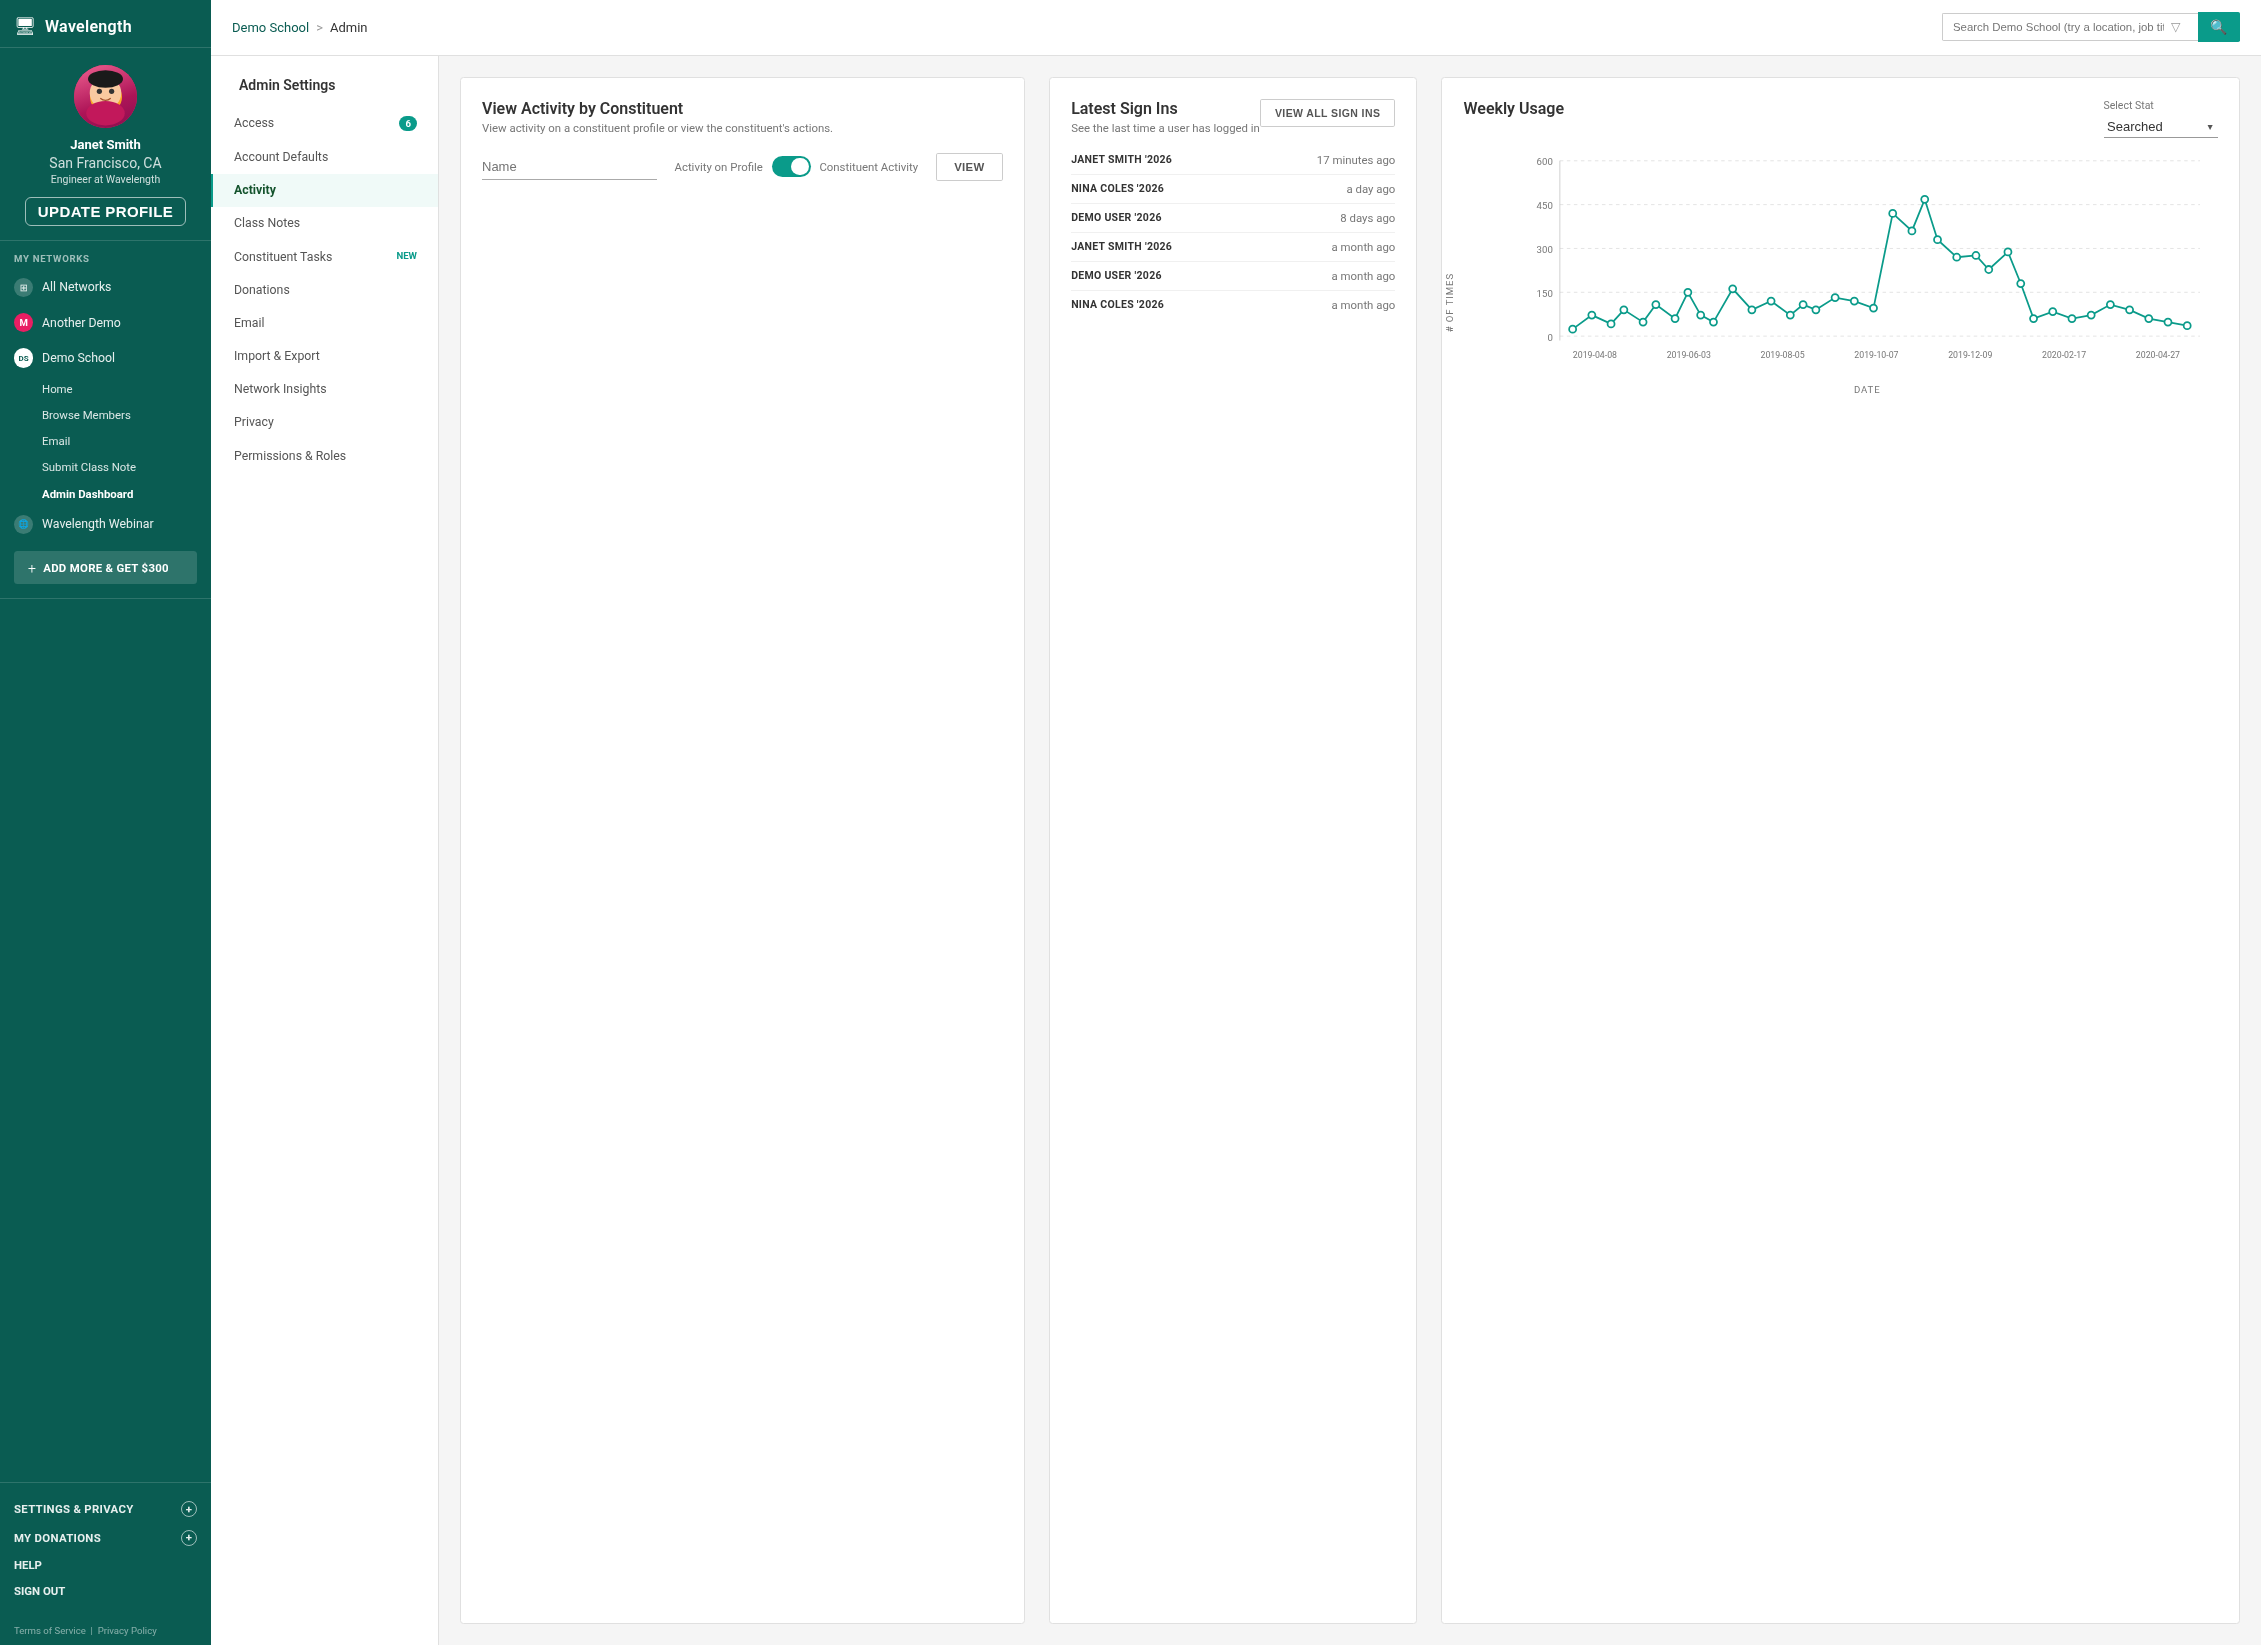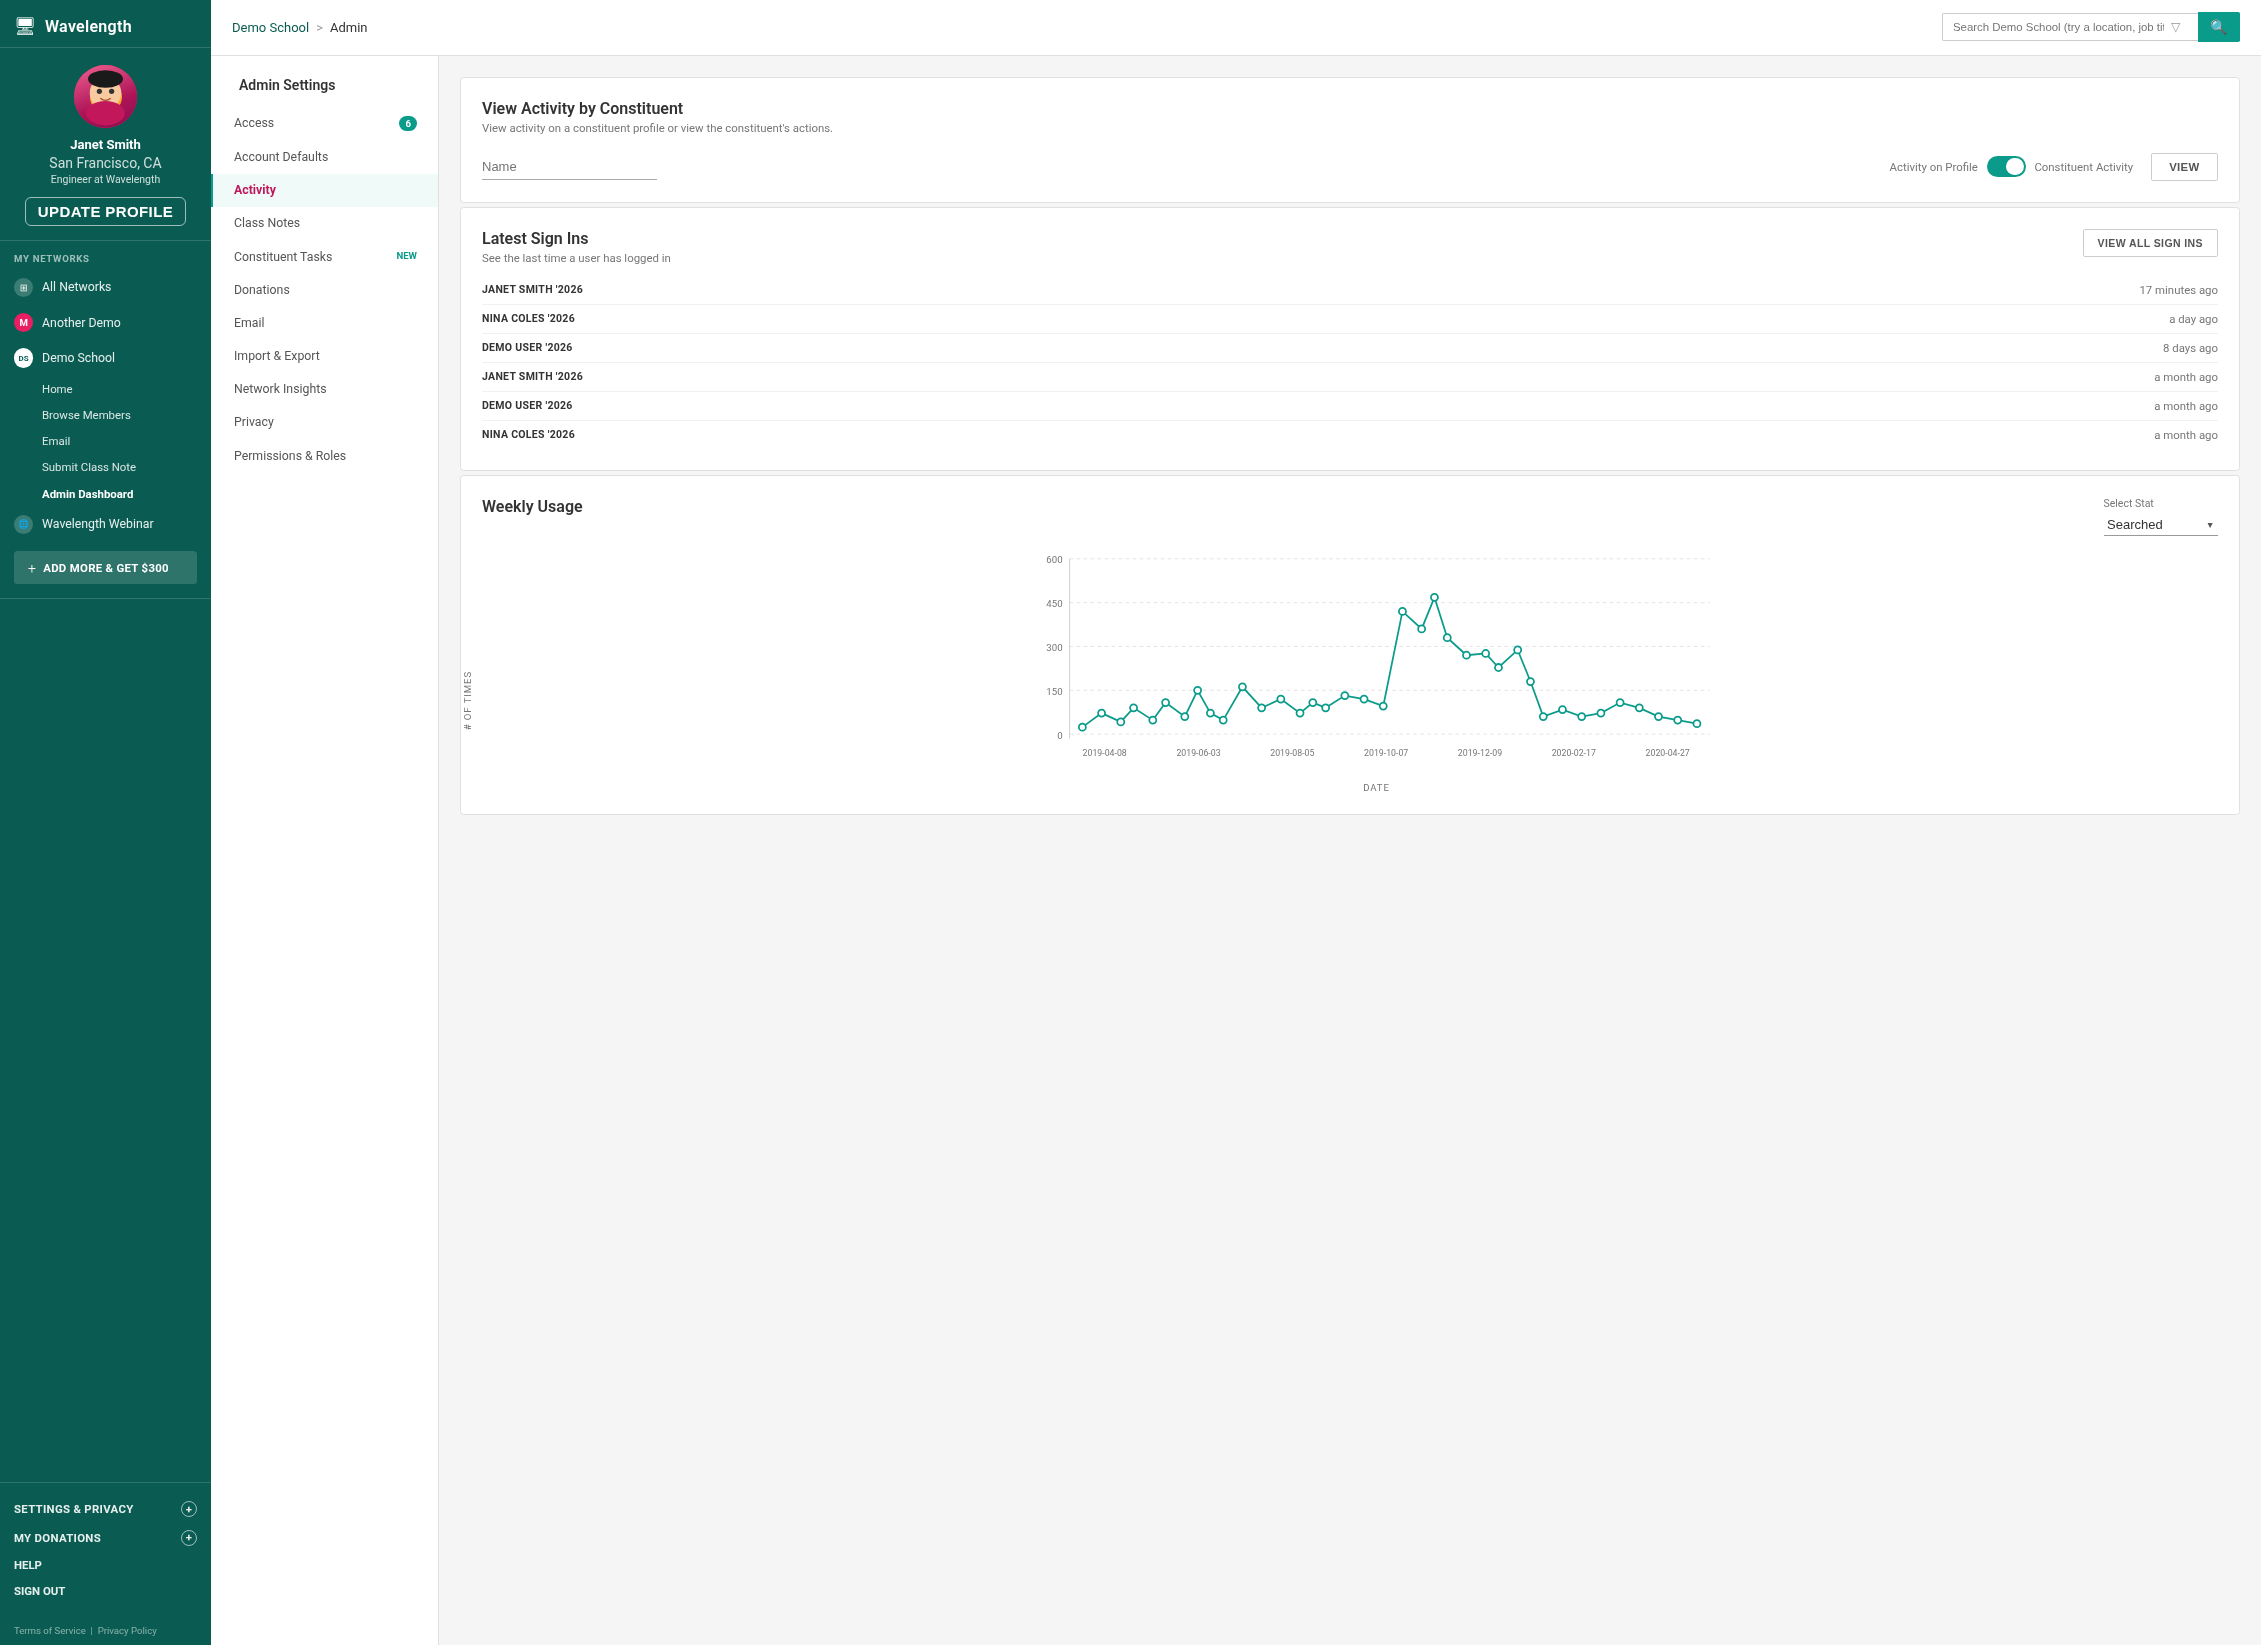--- a/index.html
+++ b/index.html
@@ -284,21 +284,21 @@
       padding: 9.6px 21px;
       cursor: pointer;
       font-size: 12.3px;
       color: #555;
       border-left: 2.6px solid transparent;
     }
     #admin-settings-panel .settings-item.active {
       border-left: 2.6px solid #0a9b8a;
       background: #f0faf8;
       font-weight: 700;
-      color: #be185d;
+      color: #14532d;
     }
     #admin-settings-panel .badge {
       background: #0a9b8a;
       color: #fff;
       font-size: 9.6px;
       font-weight: 700;
       padding: 1.8px 6.1px;
       border-radius: 8.8px;
     }
     #admin-settings-panel .badge-new {
@@ -306,22 +306,23 @@
       font-size: 9.6px;
       font-weight: 700;
     }
 
     
     #right-content {
       flex: 1;
       padding: 21px;
       overflow-y: auto;
       display: flex;
-      flex-direction: column;
+      flex-direction: row;
       gap: 4px;
+      justify-content: space-between;
     }
 
     .card {
       background: #fff;
       border: 0.9px solid #e0e0e0;
       border-radius: 3.5px;
       padding: 21px;
     }
     .card-title {
       font-size: 16px;

